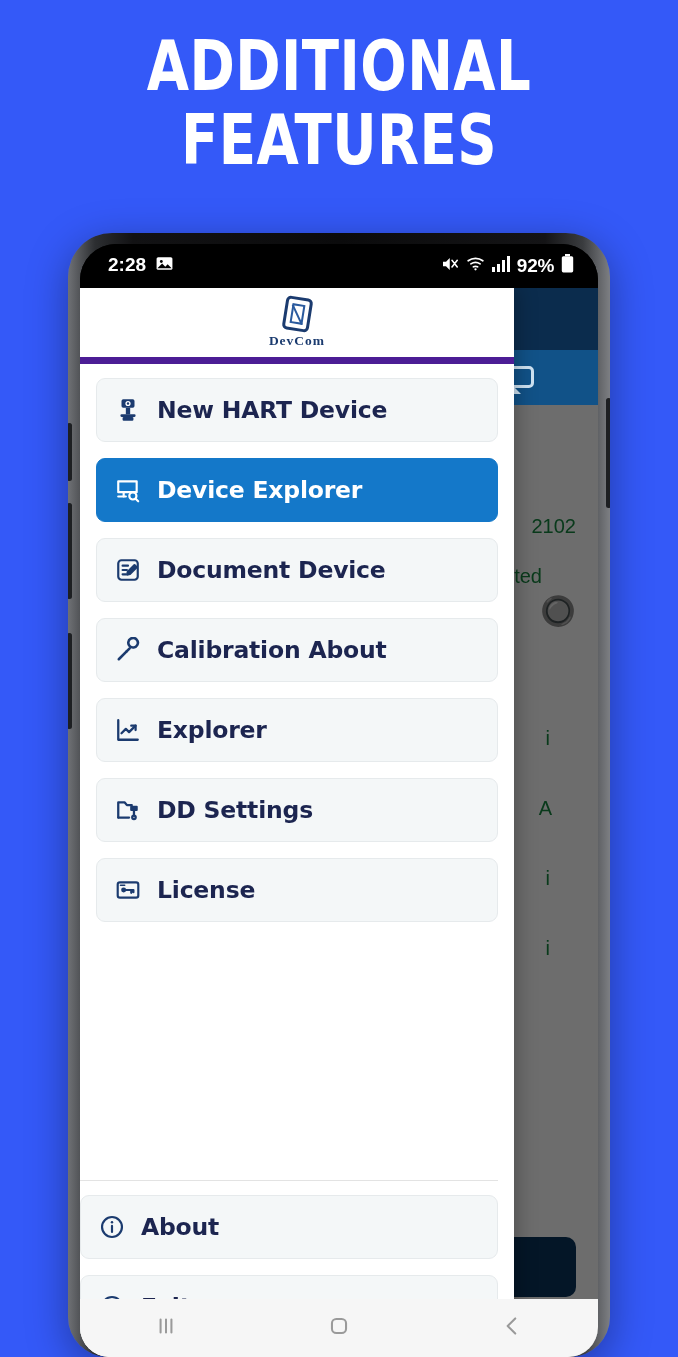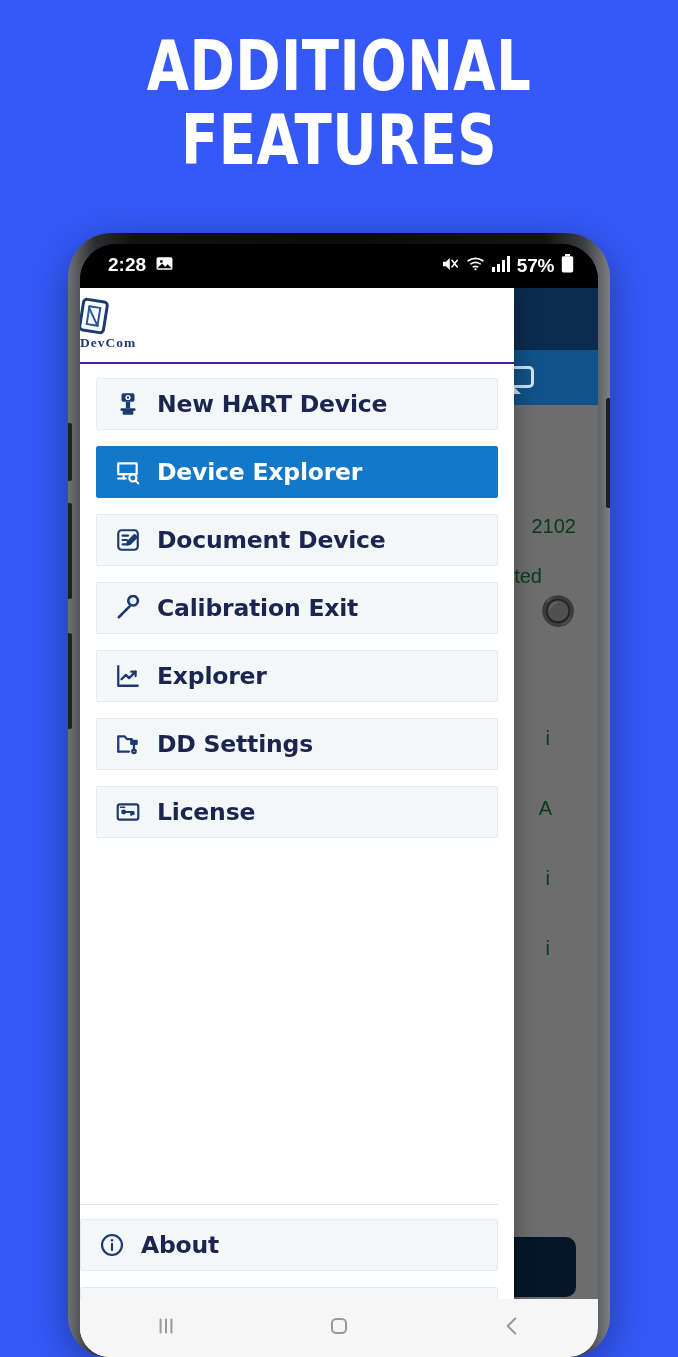--- a/index.html
+++ b/index.html
@@ -76,22 +76,22 @@
     background:rgba(0,0,0,.55); }
 
   
   .drawer{
     position:absolute; left:0; top:44px; width:434px; bottom:0;
     background:#fff; display:flex; flex-direction:column;
     box-shadow:4px 0 18px rgba(0,0,0,.25);
   }
   .drawer-head{
     height:76px; display:flex; flex-direction:column;
-    align-items:flex-start; justify-content:center; gap:2px;
-    border-bottom:2px solid #4c1d95; flex:none;
+    align-items:center; justify-content:center; gap:2px;
+    border-bottom:7px solid #4c1d95; flex:none;
   }
   .logo-mark{
     width:27px; height:34px; border:3px solid #1b3b6f; border-radius:5px;
     transform:rotate(9deg); position:relative; background:#fff;
   }
   .logo-mark:before{
     content:""; position:absolute; left:4px; top:4px; right:4px; bottom:4px;
     border:2px solid #2a5a9e;
   }
   .logo-mark:after{
@@ -102,22 +102,22 @@
     font-size:13.5px; font-weight:bold; letter-spacing:1px;
     color:#1b3b6f; font-family:"Liberation Serif", serif;
   }
 
   .menu{ flex:1 1 auto; padding:14px 16px 0 16px; overflow:hidden; }
   .menu-foot{ flex:none; padding:0 16px 18px 0; }
   .foot-div{ height:1px; background:#e3e3e3; margin:0 0 14px 0; }
 
   .mi{
     display:flex; align-items:center; gap:14px;
-    height:52px; margin-bottom:16px;
-    padding:0 16px; border-radius:2px;
+    height:64px; margin-bottom:16px;
+    padding:0 16px; border-radius:9px;
     background:#f4f7f8; border:1px solid #e6eaec;
     color:#1c2550;
   }
   .mi .lbl{
     font-size:23.5px; font-weight:bold; letter-spacing:-.2px;
     font-family:"DejaVu Sans","Liberation Sans", sans-serif;
   }
   .mi.sel{ background:#1478c9; border-color:#1478c9; color:#fff; }
   .mi.sel .lbl{ color:#fff; }
   .mi-ico{ width:30px; height:30px; flex:none; display:flex; align-items:center; justify-content:center; }
@@ -167,21 +167,21 @@
           </svg>
         </span>
         <span>
           <svg width="18" height="16" viewBox="0 0 18 16">
             <rect x="0" y="11" width="3" height="5" fill="#fff"></rect>
             <rect x="5" y="8" width="3" height="8" fill="#fff"></rect>
             <rect x="10" y="4" width="3" height="12" fill="#fff"></rect>
             <rect x="15" y="0" width="3" height="16" fill="#fff"></rect>
           </svg>
         </span>
-        <span class="pct">57%</span>
+        <span class="pct">92%</span>
         <span>
           <svg width="13" height="19" viewBox="0 0 13 19">
             <rect x="4" y="0" width="5" height="2.2" fill="#fff"></rect>
             <rect x="0.8" y="2.2" width="11.4" height="16.2" rx="1.6" fill="#fff"></rect>
           </svg>
         </span>
       </div>
     </div>
 
     <div class="app-bg">
@@ -251,21 +251,21 @@
         </div>
 
         <div class="mi">
           <span class="mi-ico">
             <svg width="26" height="26" viewBox="0 0 24 24" fill="none" stroke="#1b3b6f" stroke-width="2.4" stroke-linecap="round" stroke-linejoin="round">
               <path d="M3.5 20.5l7-7"></path>
               <path d="M20.5 7.5a4.4 4.4 0 1 1-6-6 4.4 4.4 0 0 1 6 6z" fill="none"></path>
               <path d="M10.5 13.5l3-3"></path>
             </svg>
           </span>
-          <span class="lbl">Calibration Exit</span>
+          <span class="lbl">Calibration About</span>
         </div>
 
         <div class="mi">
           <span class="mi-ico">
             <svg width="26" height="26" viewBox="0 0 24 24" fill="none" stroke="#1b3b6f" stroke-width="2.1" stroke-linecap="round" stroke-linejoin="round">
               <path d="M3 3v18h18"></path>
               <path d="M6 15l4-4 3 3 6-6"></path>
               <path d="M15 8h4v4"></path>
             </svg>
           </span>

